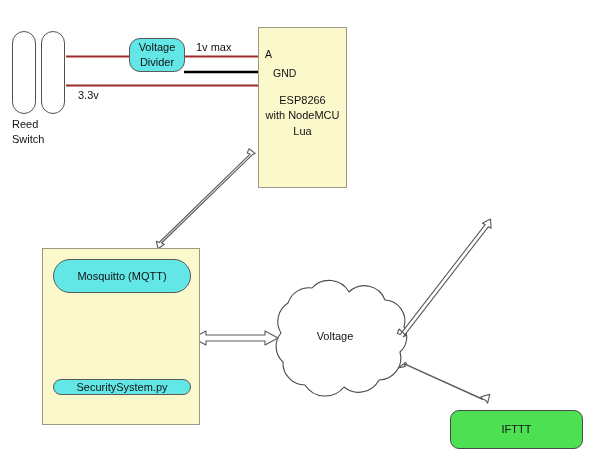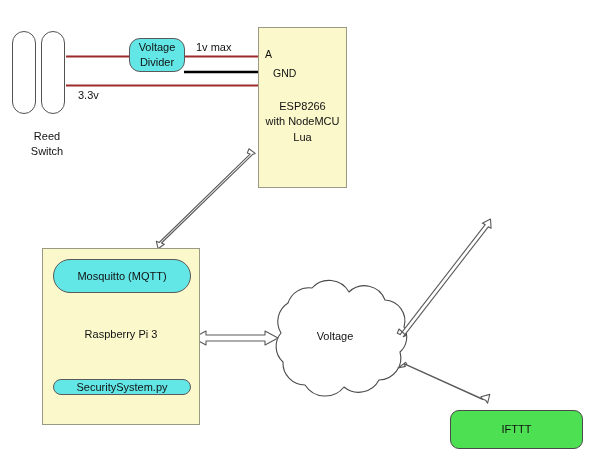--- a/index.html
+++ b/index.html
@@ -138,44 +138,43 @@
       <path d="M 398 368
                L 405.6 362.4 L 407.2 365.0
                L 486.0 400.6 L 487.6 403.2 L 489.8 394.4
                L 481.0 396.8 L 482.6 399.4
                L 403.8 363.8 L 405.4 366.4 Z" fill="#ffffff" stroke="#5a5a5a" stroke-width="1.1" stroke-linejoin="round"></path>
     </g>
   </svg>
 
   <div class="node switchbar fill-white" style="left:12px; top:31px; width:24px; height:83px;"></div>
   <div class="node switchbar fill-white" style="left:41px; top:31px; width:24px; height:83px;"></div>
-  <div class="label-plain" style="left:12px; top:117px; width:70px; text-align:center;margin-top:12px;">Reed
+  <div class="label-plain" style="left:12px; top:117px; width:70px; text-align:left;">Reed
 Switch</div>
 
   <div class="node pill fill-cyan" style="left:129px; top:38px; width:56px; height:34px;">
     <span style="white-space:pre-line;">Voltage
 Divider</span>
   </div>
 
   <div class="label-plain" style="left:196px; top:40px;text-align:center;">1v max</div>
   <div class="label-plain" style="left:78px; top:88px;">3.3v</div>
 
   <div class="node-stack rounded fill-yellow" style="left:258px; top:27px; width:89px; height:161px;">
     <div class="pin-label" style="left:6px; top:20px;">A</div>
     <div class="pin-label" style="left:14px; top:39px;">GND</div>
-    <div class="esp-title" style="top:71px;">ESP8266
+    <div class="esp-title" style="top:65px;">ESP8266
 with NodeMCU
 Lua</div>
   </div>
 
   <div class="node-stack rounded fill-yellow" style="left:42px; top:248px; width:158px; height:177px;">
     <div class="node pill fill-cyan" style="left:10px; top:10px; width:138px; height:34px; position:absolute;border-radius:17px;">
       <span>Mosquitto (MQTT)</span>
     </div>
-    <div style="position:absolute; left:0; right:0; top:79px; text-align:center; font-size:11px; color:#111111;">Raspberry Pi 3</div>
     <div class="node pill fill-cyan" style="left:10px; top:130px; width:138px; height:16px; position:absolute;">
       <span>SecuritySystem.py</span>
     </div>
   </div>
 
   <div class="cloud-label" style="left:300px; top:330px; width:70px;">Voltage</div>
 
 
   <div class="node rounded fill-green" style="left:450px; top:402px; width:133px; height:39px;">
     <span>IFTTT</span>

